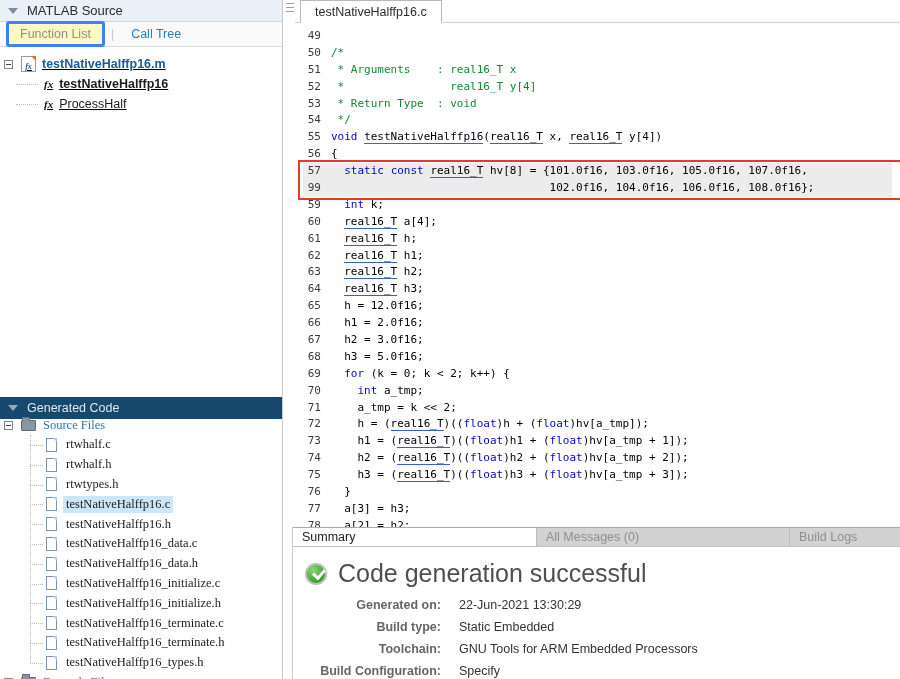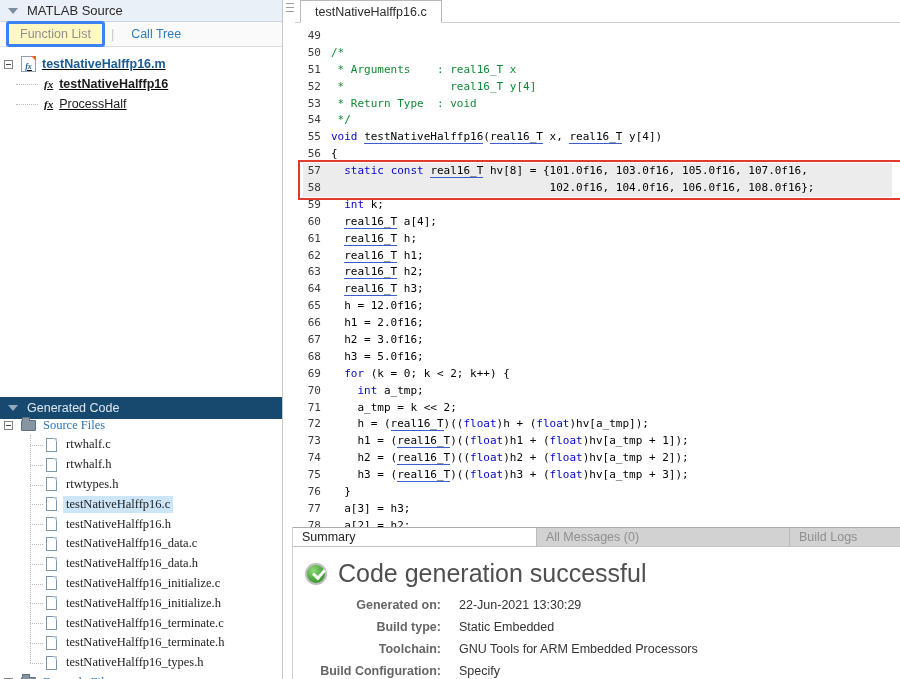--- a/index.html
+++ b/index.html
@@ -226,21 +226,21 @@
     <div class="code" id="codeLines">
         <div class="code-line"><span class="ln">49</span><span></span></div>
         <div class="code-line"><span class="ln">50</span><span><span class="tk-c">/*</span></span></div>
         <div class="code-line"><span class="ln">51</span><span><span class="tk-c"> * Arguments    : real16_T x</span></span></div>
         <div class="code-line"><span class="ln">52</span><span><span class="tk-c"> *                real16_T y[4]</span></span></div>
         <div class="code-line"><span class="ln">53</span><span><span class="tk-c"> * Return Type  : void</span></span></div>
         <div class="code-line"><span class="ln">54</span><span><span class="tk-c"> */</span></span></div>
         <div class="code-line"><span class="ln">55</span><span><span class="tk-k">void</span><span class="tk-p"> </span><span class="tk-l">testNativeHalffp16</span><span class="tk-p">(</span><span class="tk-l">real16_T</span><span class="tk-p"> x, </span><span class="tk-l">real16_T</span><span class="tk-p"> y[4])</span></span></div>
         <div class="code-line"><span class="ln">56</span><span><span class="tk-p">{</span></span></div>
         <div class="code-line hl"><span class="ln">57</span><span><span class="tk-p">  </span><span class="tk-k">static</span><span class="tk-p"> </span><span class="tk-k">const</span><span class="tk-p"> </span><span class="tk-l">real16_T</span><span class="tk-p"> hv[8] = {101.0f16, 103.0f16, 105.0f16, 107.0f16,</span></span></div>
-        <div class="code-line hl"><span class="ln">58</span><span><span class="tk-p">                                 102.0f16, 104.0f16, 106.0f16, 108.0f16};</span></span></div>
+        <div class="code-line hl"><span class="ln">99</span><span><span class="tk-p">                                 102.0f16, 104.0f16, 106.0f16, 108.0f16};</span></span></div>
         <div class="code-line"><span class="ln">59</span><span><span class="tk-p">  </span><span class="tk-k">int</span><span class="tk-p"> k;</span></span></div>
         <div class="code-line"><span class="ln">60</span><span><span class="tk-p">  </span><span class="tk-l">real16_T</span><span class="tk-p"> a[4];</span></span></div>
         <div class="code-line"><span class="ln">61</span><span><span class="tk-p">  </span><span class="tk-l">real16_T</span><span class="tk-p"> h;</span></span></div>
         <div class="code-line"><span class="ln">62</span><span><span class="tk-p">  </span><span class="tk-l">real16_T</span><span class="tk-p"> h1;</span></span></div>
         <div class="code-line"><span class="ln">63</span><span><span class="tk-p">  </span><span class="tk-l">real16_T</span><span class="tk-p"> h2;</span></span></div>
         <div class="code-line"><span class="ln">64</span><span><span class="tk-p">  </span><span class="tk-l">real16_T</span><span class="tk-p"> h3;</span></span></div>
         <div class="code-line"><span class="ln">65</span><span><span class="tk-p">  h = 12.0f16;</span></span></div>
         <div class="code-line"><span class="ln">66</span><span><span class="tk-p">  h1 = 2.0f16;</span></span></div>
         <div class="code-line"><span class="ln">67</span><span><span class="tk-p">  h2 = 3.0f16;</span></span></div>
         <div class="code-line"><span class="ln">68</span><span><span class="tk-p">  h3 = 5.0f16;</span></span></div>

